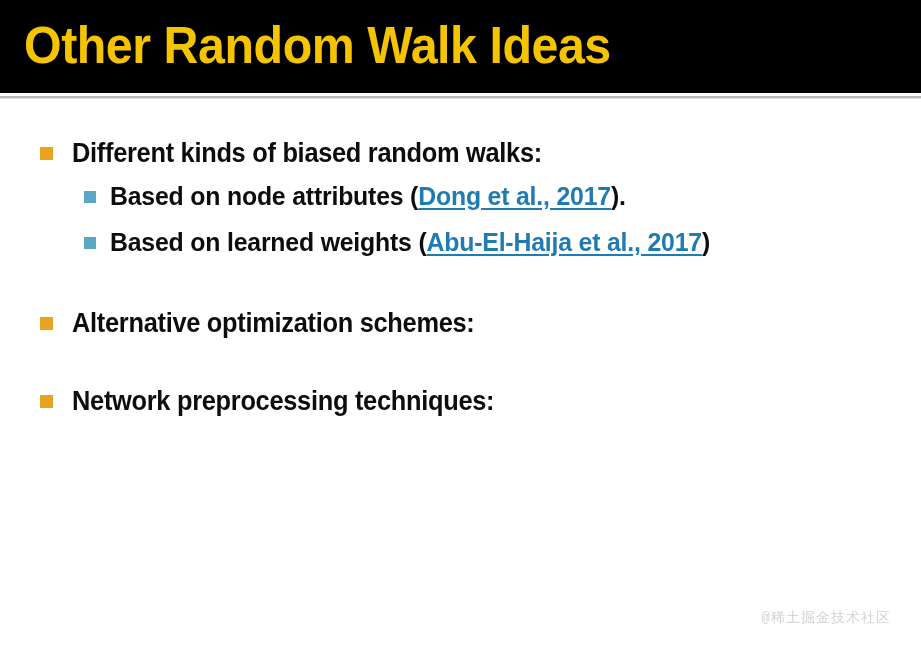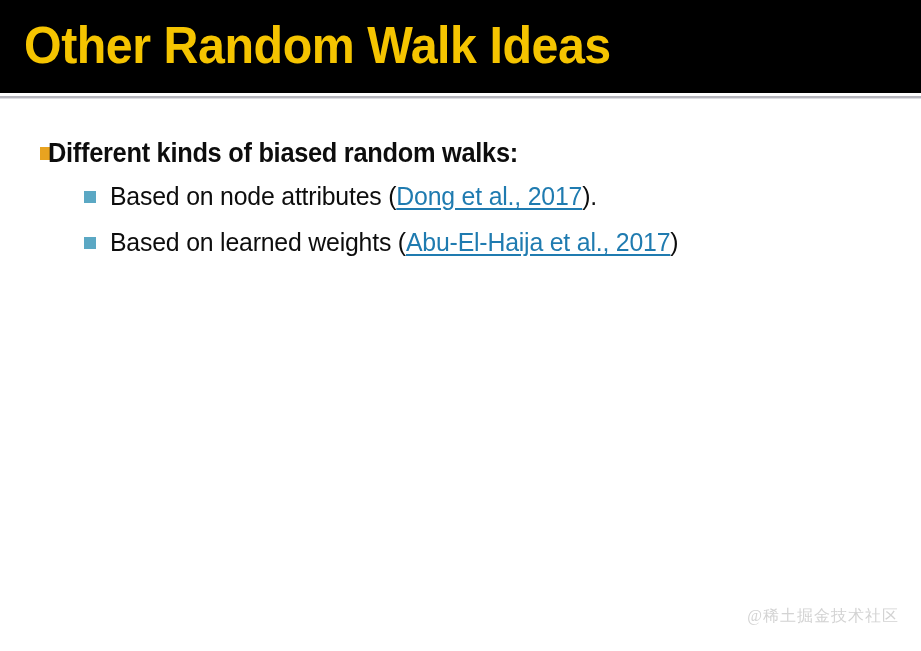--- a/index.html
+++ b/index.html
@@ -62,21 +62,21 @@
     top: 108px;
     width: 921px;
     height: 543px;
   }
 
   .group { position: relative; }
 
   
   .l1 {
     position: relative;
-    padding-left: 48px;
+    padding-left: 72px;
     margin-top: 28px;
     color: #0d0d0d;
     font-family: "Liberation Sans", sans-serif;
     font-weight: bold;
     font-size: 27px;
     line-height: 34px;
     letter-spacing: -0.3px;
   }
   .l1 .sq {
     position: absolute;
@@ -93,21 +93,21 @@
     white-space: nowrap;
   }
 
   
   .l2 {
     position: relative;
     padding-left: 110px;
     margin-top: 6px;
     color: #0d0d0d;
     font-family: "Liberation Sans", sans-serif;
-    font-weight: normal;
+    font-weight: bold;
     font-size: 26px;
     line-height: 40px;
     letter-spacing: -0.2px;
   }
   .l2 .sq {
     position: absolute;
     left: 84px;
     top: 15px;
     width: 12px;
     height: 12px;
@@ -125,25 +125,25 @@
     color: #1F7BB0;
     text-decoration: underline;
     text-underline-offset: 3px;
     cursor: pointer;
   }
   .gap-md { height: 16px; }
 
   
   .watermark {
     position: absolute;
-    right: 22px;
+    right: 30px;
     bottom: 24px;
     color: #d3d3d3;
-    font-family: Liberation Serif, serif;
-    font-size: 16px;
+    font-family: Liberation Mono, monospace;
+    font-size: 14px;
     letter-spacing: 1px;
     white-space: nowrap;
     user-select: none;
   }
 </style>
 </head>
 <body>
 
 <div class="title-bar"></div>
 <div class="slide-title">Other Random Walk Ideas</div>
@@ -165,24 +165,32 @@
 
     <div class="l2">
       <span class="sq"></span>
       <span class="txt"><span>Based on learned weights (</span><a class="ref">Abu-El-Haija et al., 2017</a><span>)</span></span>
     </div>
   </div>
 
   <div class="gap-md"></div>
 
   <div class="group">
+    <div class="l1">
+      <span class="sq"></span>
+      <span class="txt">Alternative optimization schemes:</span>
+    </div>
 
   </div>
 
   <div class="gap-md"></div>
 
   <div class="group">
+    <div class="l1">
+      <span class="sq"></span>
+      <span class="txt">Network preprocessing techniques:</span>
+    </div>
 
   </div>
 
 </div>
 
 <div class="watermark">@稀土掘金技术社区</div>
 
 </body></html>

